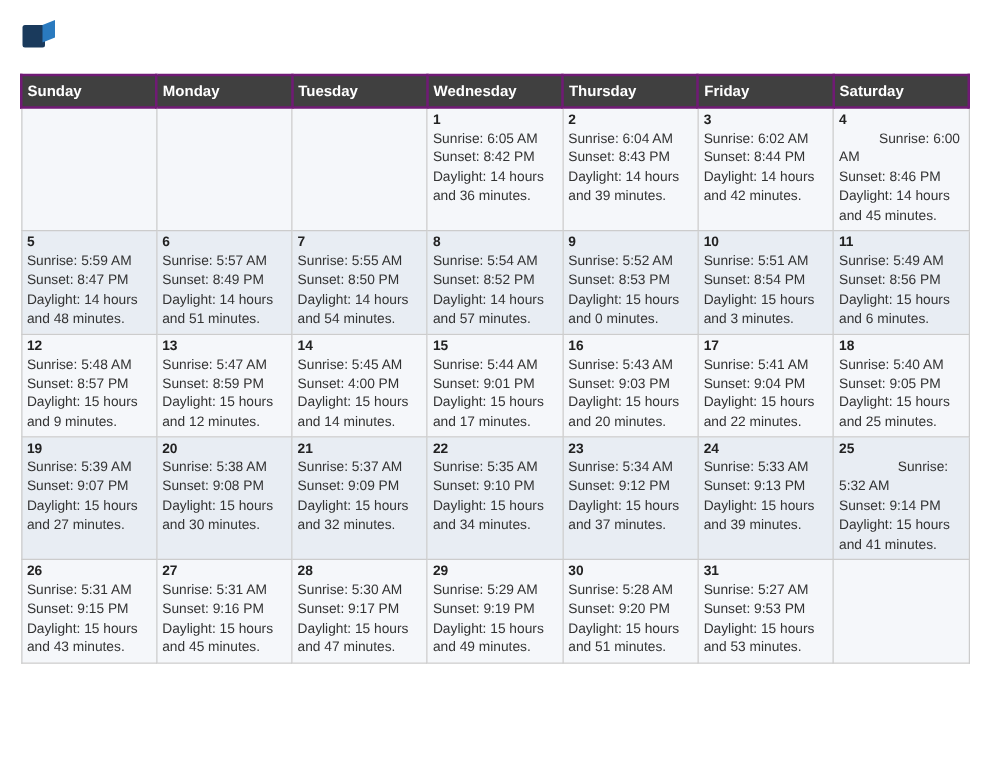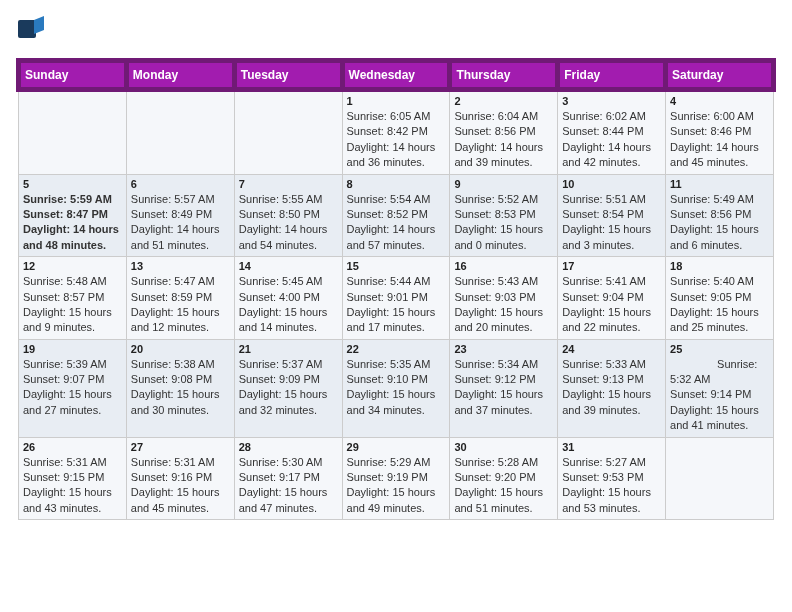--- a/index.html
+++ b/index.html
@@ -37,27 +37,27 @@
     .location {
       font-size: 15px;
       color: #333;
     }
     table {
       width: 100%;
       border-collapse: collapse;
       table-layout: fixed;
     }
     thead tr th {
-      background-color: #a21caf;
+      background-color: #404040;
       color: #fff;
       font-size: 12px;
       font-weight: bold;
       padding: 5px 4px;
       text-align: left;
-      border: 5px solid #701a75;
+      border: 2px solid #701a75;
     }
     tbody tr td {
       vertical-align: top;
       border: 1px solid #ccc;
       padding: 3px 4px;
       font-size: 9.5px;
       color: #222;
       height: 78px;
       background: #fff;
     }
@@ -119,34 +119,34 @@
     <tbody id="calendar-body">
     <tr>
           <td></td>
           <td></td>
           <td></td>
           <td><span class="day-num">1</span><span class="cell-info" style="white-space: pre-line;">Sunrise: 6:05 AM
 Sunset: 8:42 PM
 Daylight: 14 hours
 and 36 minutes.</span></td>
           <td><span class="day-num">2</span><span class="cell-info" style="white-space: pre-line;">Sunrise: 6:04 AM
-Sunset: 8:56 PM
+Sunset: 8:43 PM
 Daylight: 14 hours
 and 39 minutes.</span></td>
           <td><span class="day-num">3</span><span class="cell-info" style="white-space: pre-line;">Sunrise: 6:02 AM
 Sunset: 8:44 PM
 Daylight: 14 hours
 and 42 minutes.</span></td>
-          <td><span class="day-num">4</span><span class="cell-info" style="white-space: pre-line;">Sunrise: 6:00 AM
+          <td><span class="day-num">4</span><span class="cell-info" style="white-space: pre-line; margin-left: 32px;">Sunrise: 6:00 AM
 Sunset: 8:46 PM
 Daylight: 14 hours
 and 45 minutes.</span></td>
         </tr>
         <tr>
-          <td><span class="day-num">5</span><span class="cell-info" style="white-space: pre-line; font-weight: bold;">Sunrise: 5:59 AM
+          <td><span class="day-num">5</span><span class="cell-info" style="white-space: pre-line;">Sunrise: 5:59 AM
 Sunset: 8:47 PM
 Daylight: 14 hours
 and 48 minutes.</span></td>
           <td><span class="day-num">6</span><span class="cell-info" style="white-space: pre-line;">Sunrise: 5:57 AM
 Sunset: 8:49 PM
 Daylight: 14 hours
 and 51 minutes.</span></td>
           <td><span class="day-num">7</span><span class="cell-info" style="white-space: pre-line;">Sunrise: 5:55 AM
 Sunset: 8:50 PM
 Daylight: 14 hours

